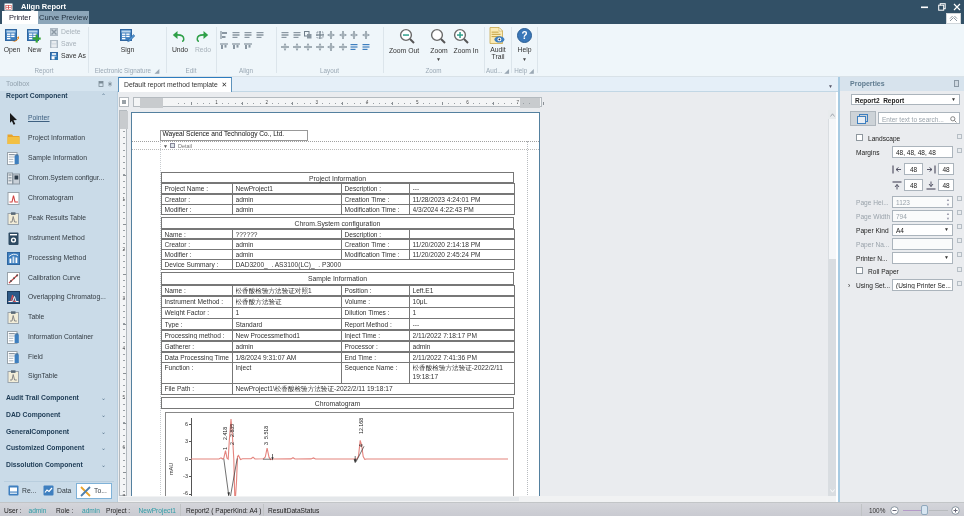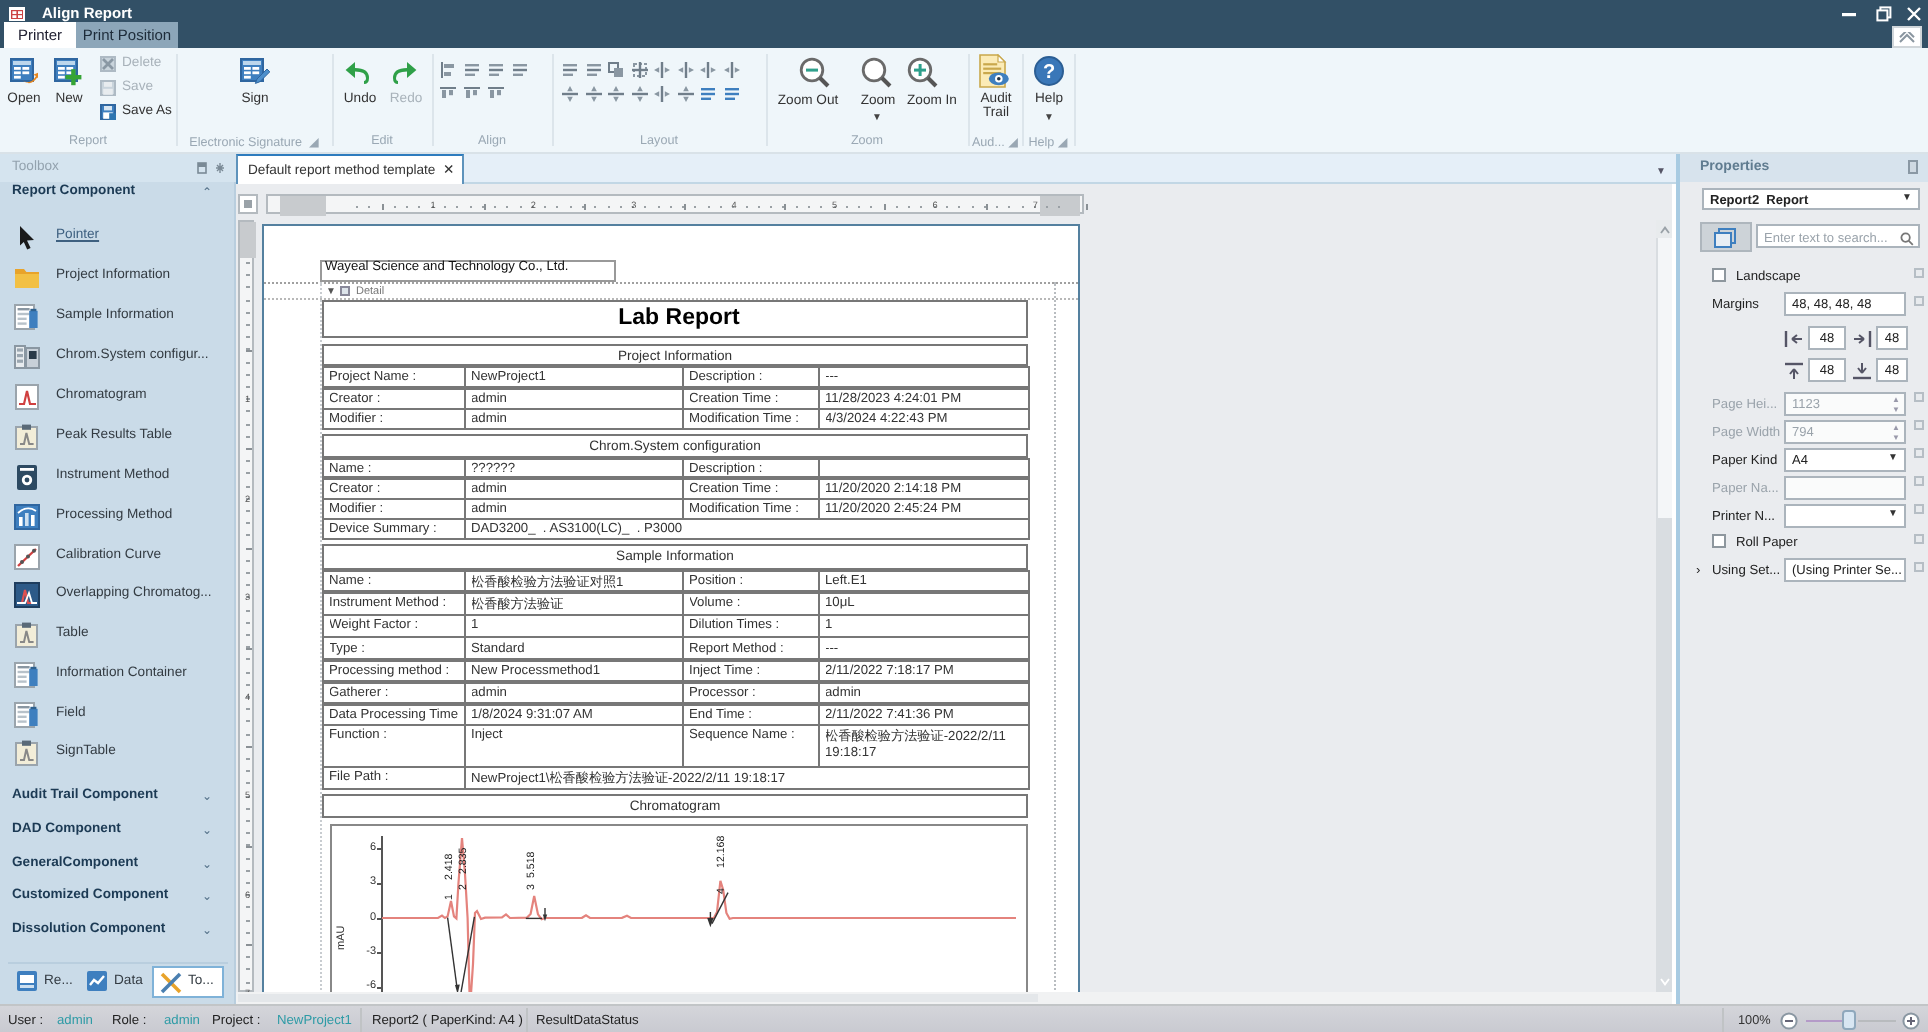--- a/index.html
+++ b/index.html
@@ -71,21 +71,21 @@
       <rect x="0" y="0.5" width="7" height="1.6" fill="#fff"></rect>
     </svg>
   <svg class="abs" style="left:938px;top:3px" width="8" height="8" viewBox="0 0 8 8">
       <rect x="2.2" y="0.7" width="5" height="5" fill="none" stroke="#fff" stroke-width="1"></rect>
       <rect x="0.7" y="2.2" width="5" height="5" fill="#325066" stroke="#fff" stroke-width="1"></rect>
     </svg>
   <svg class="abs" style="left:953px;top:3px" width="8" height="8" viewBox="0 0 8 8">
       <path d="M1 1 L7 7 M7 1 L1 7" stroke="#fff" stroke-width="1.2"></path>
     </svg>
   <div class="apptab" style="left:2px;width:36px;background:#fff;">Printer</div>
-  <div class="apptab" style="left:38px;width:51px;background:#8CA6B9;color:#1d2c3a;">Print Position</div>
+  <div class="apptab" style="left:38px;width:51px;background:#8CA6B9;color:#1d2c3a;">Curve Preview</div>
 
   <div class="abs" style="left:946px;top:13px;width:15px;height:11px;background:#fff;border:1px solid #d0d6da"></div>
   <svg class="abs" style="left:949px;top:16px" width="9" height="6" viewBox="0 0 9 6">
       <path d="M1 5 L4.5 1.5 L8 5" stroke="#8a96a0" stroke-width="1" fill="none"></path>
       <path d="M1 2.6 L4.5 -0.9 L8 2.6" stroke="#8a96a0" stroke-width="1" fill="none"></path>
     </svg>
   <div id="ribbon"></div>
   <div id="ribbon-content">
 
   <div class="rsep" style="left:88px"></div>
@@ -634,23 +634,20 @@
   <div id="page">
         <div class="abs" style="left:0;top:27.5px;width:409px;height:1px;border-top:1px dotted #A0A0A0"></div>
   <div class="abs" style="left:28px;top:28px;width:1px;height:392px;border-left:1px dotted #C8CCD0"></div>
   <div class="abs" style="left:395px;top:28px;width:1px;height:392px;border-left:1px dotted #B8BCC0"></div>
   <div class="abs" style="left:28px;top:16.5px;width:148px;height:11.5px;border:1px solid #999"></div>
   <div class="ptxt" style="left:30.5px;top:16.8px">Wayeal Science and Technology Co., Ltd.</div>
   <div class="abs" style="left:31px;top:29.5px;font-size:5px;color:#555">▼</div>
   <div class="abs" style="left:38px;top:30px;width:5px;height:5px;border:1px solid #889;background:#dde4ea"></div>
   <div class="abs" style="left:46px;top:29.5px;font-size:5.5px;color:#777">Detail</div>
   <div class="abs" style="left:0;top:36px;width:409px;height:1px;border-top:1px dotted #B8B8B8"></div>
-  <div class="hdrrow" style="left:29px;top:36.5px;width:353px;height:19.5px">
-          <div style="margin-top:2px;font-size:11.5px;font-weight:bold;color:#000;text-indent:4px">Lab Report</div>
-        </div>
   <div class="hdrrow" style="left:29px;top:59px;width:353px;height:11px;line-height:11px">Project Information</div>
   <div class="cell" style="left:29px;top:70px;width:71.5px;height:11.0px">
           <div style="margin:1.2px 0 0 2.5px;white-space:nowrap;overflow:hidden">Project Name :</div>
         </div>
         <div class="cell" style="left:100px;top:70px;width:109.5px;height:11.0px">
           <div style="margin:1.2px 0 0 2.5px;white-space:nowrap;overflow:hidden">NewProject1</div>
         </div>
         <div class="cell" style="left:209px;top:70px;width:68.5px;height:11.0px">
           <div style="margin:1.2px 0 0 2.5px;white-space:nowrap;overflow:hidden">Description :</div>
         </div>

